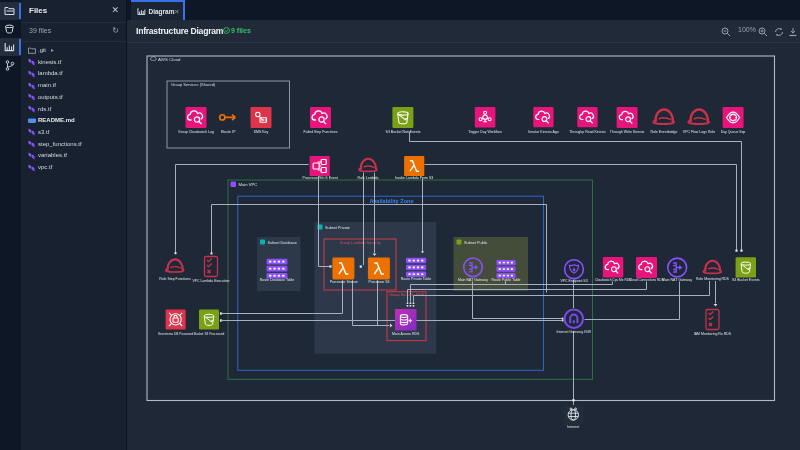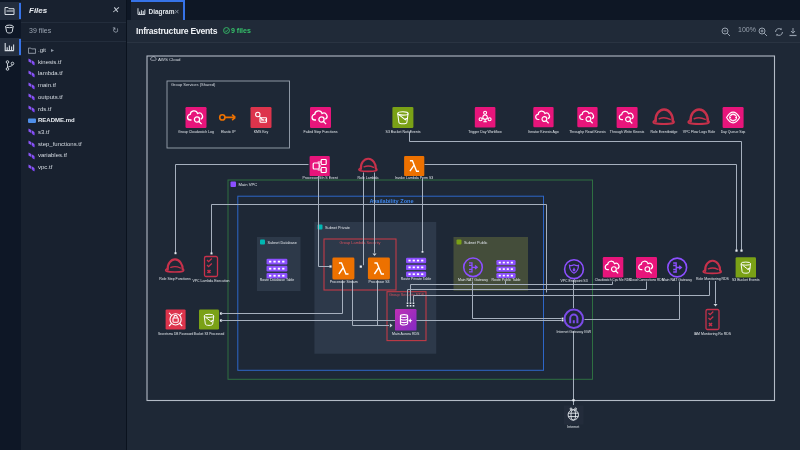--- a/index.html
+++ b/index.html
@@ -3,21 +3,21 @@
 <meta charset="utf-8">
 <style>
   html,body{margin:0;padding:0;width:800px;height:450px;overflow:hidden;background:#1e2836;
     font-family:"Liberation Sans",sans-serif;}
   .abs{position:absolute;}
   #activity{position:absolute;left:0;top:0;width:21px;height:450px;background:#0e1726;}
   .acell{position:absolute;left:0;width:21px;height:18px;}
   .acell.sel{background:#232d3d;}
   .acell .bar{position:absolute;right:0;top:1px;width:2px;height:16px;background:#3673e8;}
   #sidebar{position:absolute;left:21px;top:0;width:106px;height:450px;background:#18212f;border-right:1px solid #0a121e;box-sizing:border-box;}
-  #sbhead{position:absolute;left:0;top:0;width:105px;height:22px;border-bottom:1px solid #232d3c;font-style:italic;}
+  #sbhead{position:absolute;left:0;top:0;width:105px;height:22px;border-bottom:1px solid #232d3c;}
   #sbhead .t{position:absolute;left:8px;top:6px;font-size:8px;font-weight:bold;color:#e6eaef;}
   #sbhead .x{position:absolute;right:7px;top:5px;font-size:9px;color:#c6cdd6;}
   #sbtool{position:absolute;left:0;top:22px;width:105px;height:19px;border-bottom:1px solid #232d3c;}
   #sbtool .t{position:absolute;left:8px;top:5px;font-size:7px;color:#9aa4b1;}
   #sbtool .r{position:absolute;right:7px;top:4px;font-size:8px;color:#9aa4b1;}
   #files{position:absolute;left:0;top:45px;width:105px;}
   .frow{position:absolute;left:0;width:105px;height:12px;font-size:6px;color:#d6dce3;}
   .frow .ic{position:absolute;left:7px;top:1px;}
   .frow .nm{position:absolute;left:17px;top:2px;white-space:nowrap;}
   #main{position:absolute;left:127px;top:0;width:673px;height:450px;background:#1e2836;}
@@ -165,21 +165,21 @@
     <div id="tab">
       <svg class="abs" style="left:6px;top:5px" width="9" height="9" viewBox="0 0 11 10">
           <path d="M1.2 1v7.6h8.6" fill="none" stroke="#d6dce3" stroke-width="1.2"></path>
           <path d="M3.2 8.4V5.2M5.4 8.4V3.4M7.6 8.4V4.4M9.6 8.4V2.6" stroke="#d6dce3" stroke-width="1.2"></path>
         </svg>
       <span class="t">Diagram</span>
         <span class="x">✕</span>
     </div>
   </div>
   <div id="toolbar">
-    <span class="title">Infrastructure Events</span>
+    <span class="title">Infrastructure Diagram</span>
     <svg class="abs" style="left:96px;top:7px" width="7" height="7" viewBox="0 0 10 10">
         <circle cx="5" cy="5" r="4.2" fill="none" stroke="#35c06a" stroke-width="1.3"></circle>
         <path d="M3 5.2l1.5 1.5L7.2 3.6" fill="none" stroke="#35c06a" stroke-width="1.3"></path>
       </svg>
     <span class="files">9 files</span>
     <svg class="abs" style="left:594px;top:6.5px" width="10" height="10" viewBox="0 0 10 10">
         <circle cx="4" cy="4" r="3" fill="none" stroke="#97a1ae" stroke-width="1"></circle>
         <path d="M6.3 6.3L9 9M2.6 4h2.8" stroke="#97a1ae" stroke-width="1" fill="none"></path>
       </svg>
     <span class="ctr" style="left:611px;top:5.5px;font-size:7px;">100%</span>

